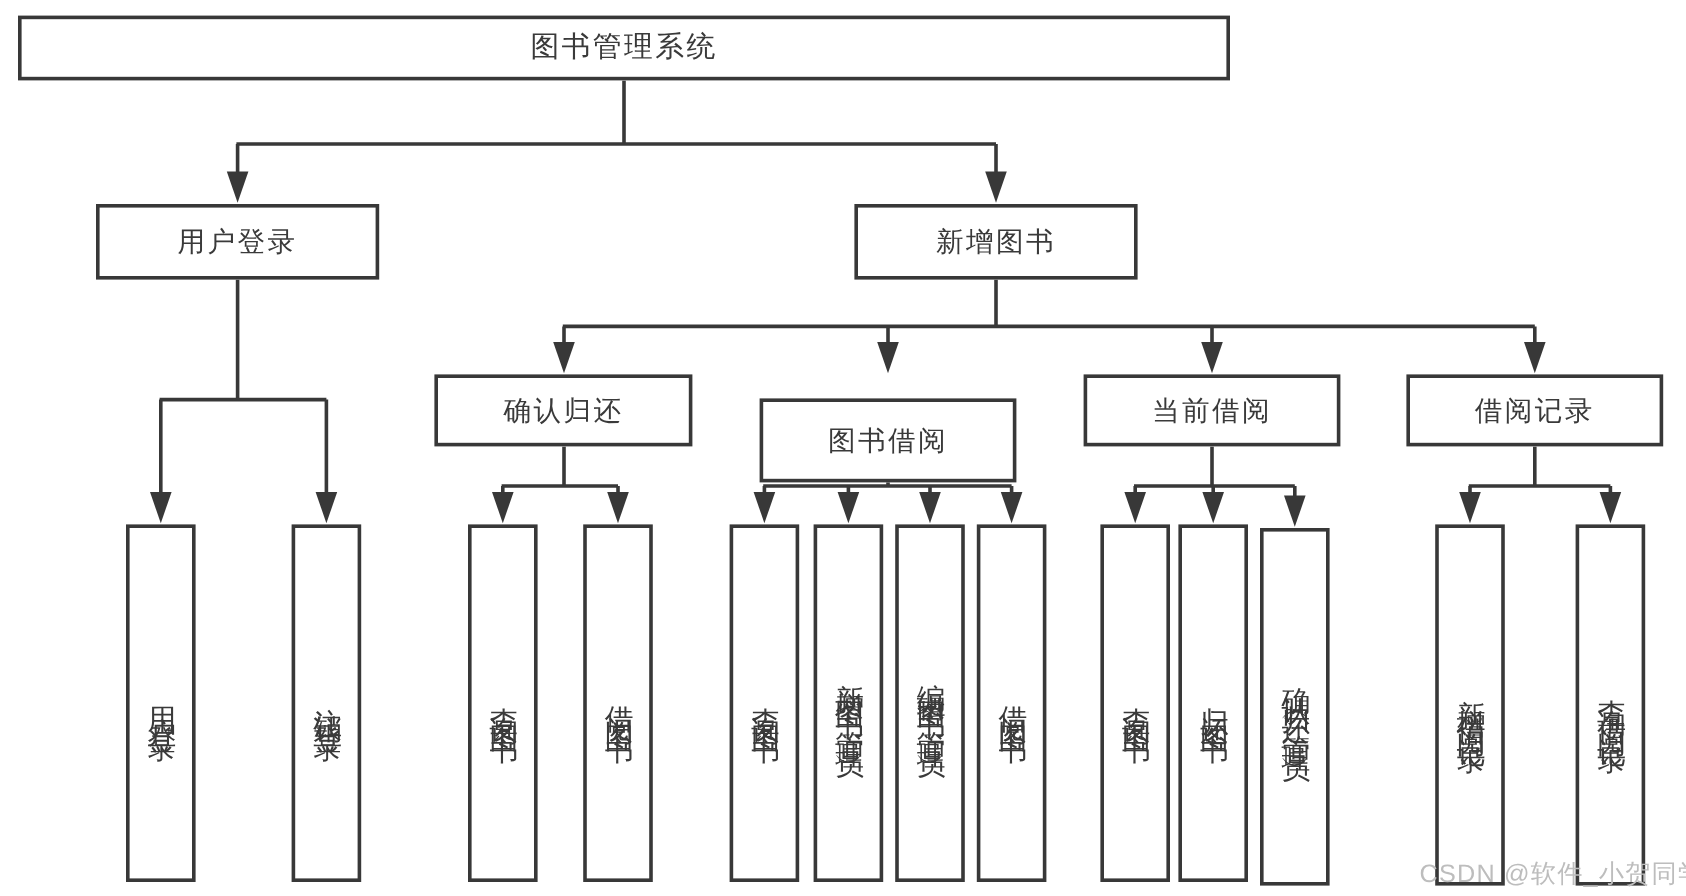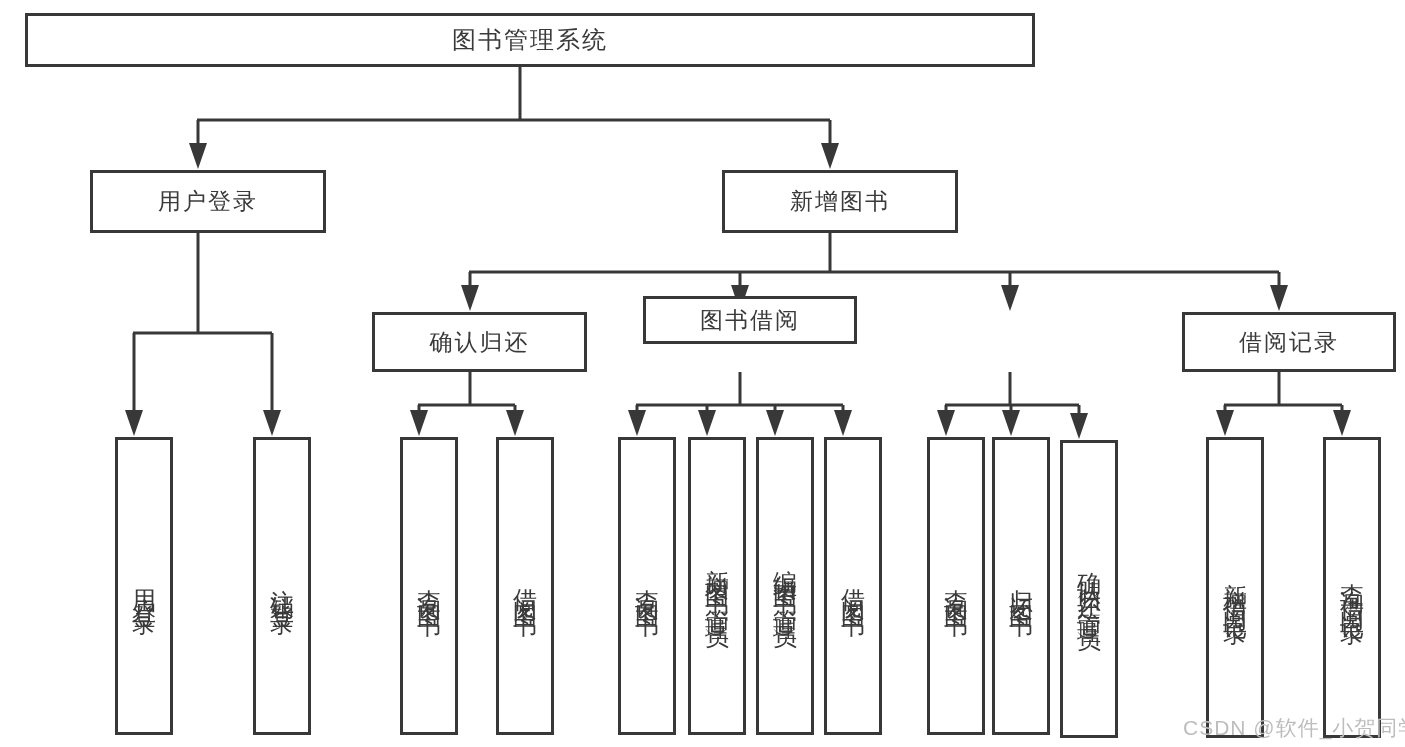--- a/index.html
+++ b/index.html
@@ -10,21 +10,21 @@
     position:relative; width:1405px; height:747px; overflow:hidden;
     background:var(--background);
     font-family:"Liberation Sans","DejaVu Sans",sans-serif;
     color:var(--text);
   }
   #connectors{position:absolute;left:0;top:0;color:var(--line);}
   .box{
     position:absolute; box-sizing:border-box;
     background:var(--box_bg); border:3px solid var(--line);
     display:flex; align-items:center; justify-content:center;
-    color:var(--text); text-align:right;margin-left:10px;
+    color:var(--text); text-align:right;
   }
   .hbox{font-size:24px; letter-spacing:2px; line-height:1;}
   .hbox.small{font-size:23px;}
   .vbox{
     writing-mode:vertical-rl; text-orientation:mixed;
     font-size:24px; letter-spacing:8px; line-height:1;
   }
   .watermark{
     position:absolute; left:1183px; top:714px; z-index:9;
     font-size:21px; letter-spacing:1px; color:var(--watermark);
@@ -68,21 +68,22 @@
       <polygon points="1333,410 1351,410 1342,436"></polygon>
     </g>
   </svg>
 
   <div class="box hbox" style="left:15px;top:13px;width:1010px;height:54px">图书管理系统</div>
 
   <div class="box hbox small" style="left:80px;top:170px;width:236px;height:63px">用户登录</div>
   <div class="box hbox small" style="left:712px;top:170px;width:236px;height:63px">新增图书</div>
 
   <div class="box hbox small" style="left:362px;top:312px;width:215px;height:60px">确认归还</div>
-  <div class="box hbox small" style="left:633px;top:296px;width:214px;height:48px">图书借阅</div>
+  <div class="box hbox small" style="left:633px;top:332px;width:214px;height:70px">图书借阅</div>
+  <div class="box hbox small" style="left:903px;top:312px;width:214px;height:60px">当前借阅</div>
   <div class="box hbox small" style="left:1172px;top:312px;width:214px;height:60px">借阅记录</div>
 
   <div class="box vbox" style="left:105px;top:437px;width:58px;height:298px">用户登录</div>
   <div class="box vbox" style="left:243px;top:437px;width:58px;height:298px">注销登录</div>
 
   <div class="box vbox" style="left:390px;top:437px;width:58px;height:298px">查询图书</div>
   <div class="box vbox" style="left:486px;top:437px;width:58px;height:298px">借阅图书</div>
 
   <div class="box vbox" style="left:608px;top:437px;width:58px;height:298px">查询图书</div>
   <div class="box vbox" style="left:678px;top:437px;width:58px;height:298px">新增图书（管理员）</div>

